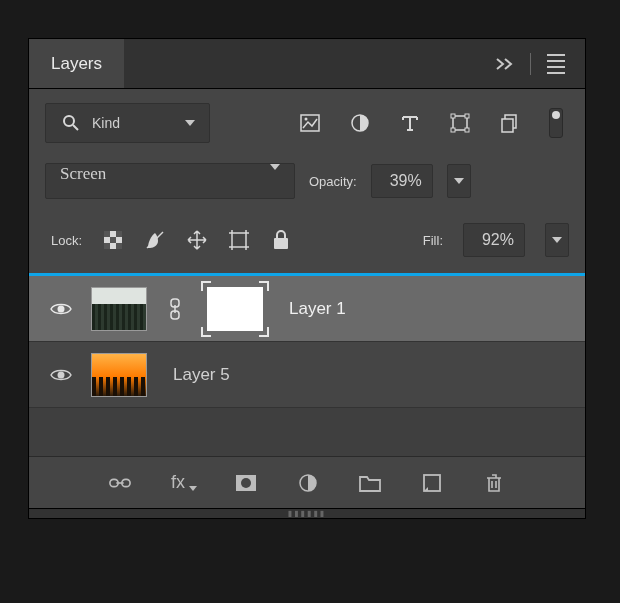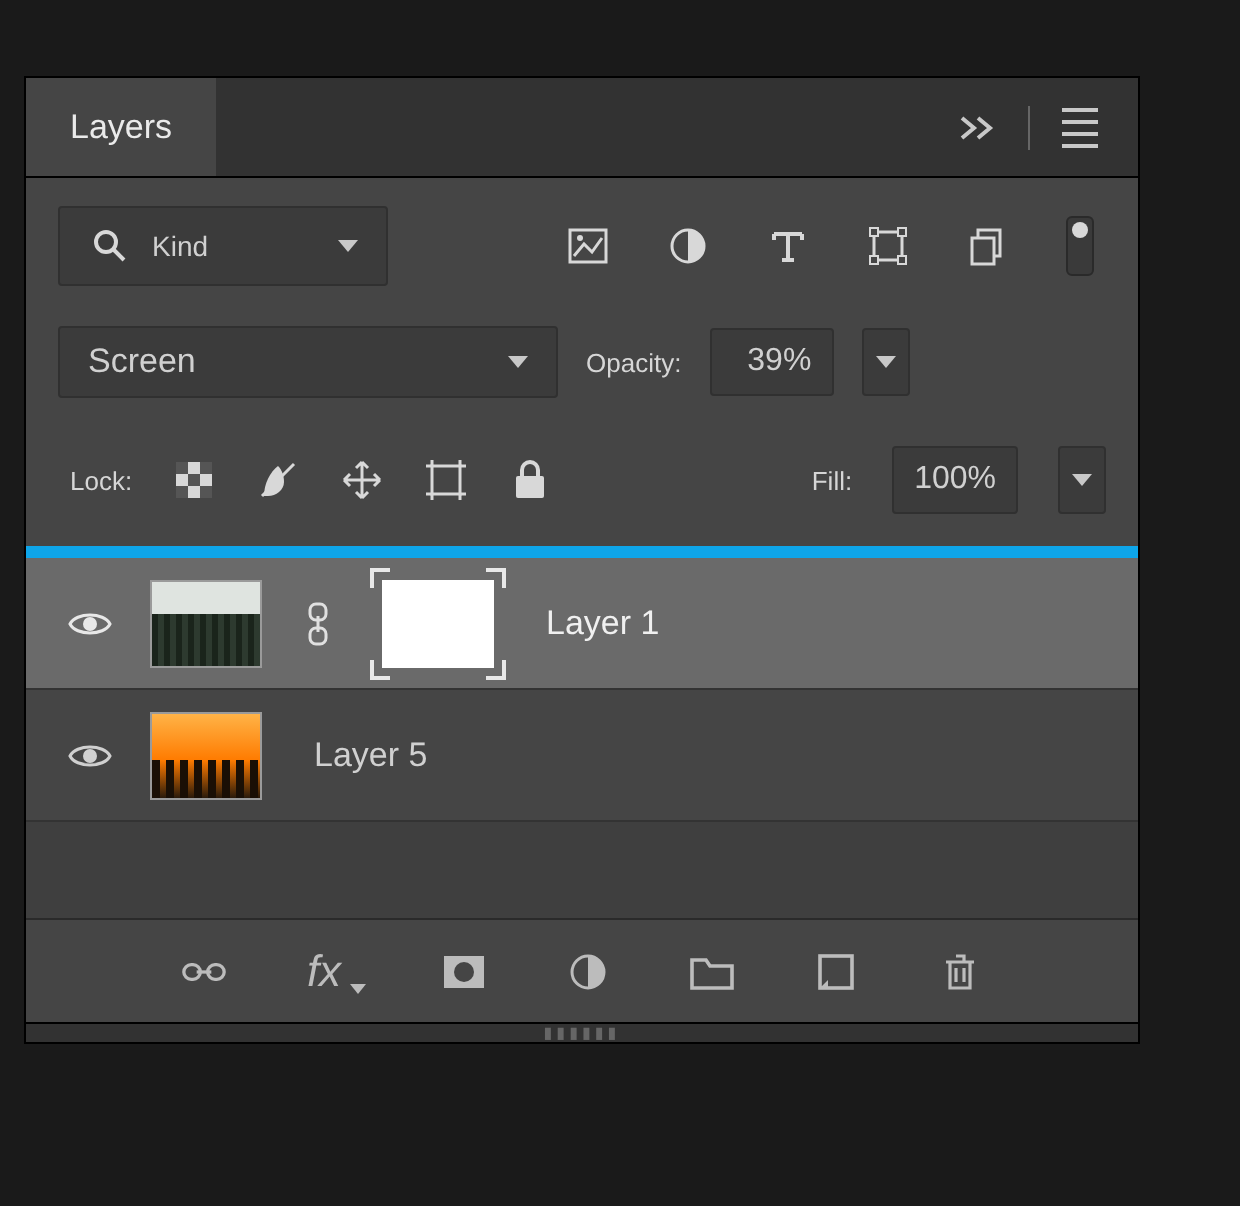--- a/index.html
+++ b/index.html
@@ -7,21 +7,21 @@
     background: #1a1a1a;
     font-family: "Segoe UI", Tahoma, sans-serif;
     font-size: 14px;
     color: #d0d0d0;
     width: 620px;
     height: 603px;
     overflow: hidden;
   }
   .panel {
     position: absolute;
-    left: 12px;
+    left: 28px;
     top: 38px;
     width: 558px;
     background: #454545;
     border: 1px solid #000;
   }
   
   .tabs {
     display: flex;
     align-items: center;
     background: #323232;
@@ -55,35 +55,36 @@
     border-radius:2px;
   }
   .filter-left { display:flex; align-items:center; gap:10px;}
   .filter-icons { display:flex; align-items:center; gap:28px; flex:1; justify-content:flex-end; padding-right:6px;}
   .ic { display:inline-flex; align-items:center; justify-content:center; width:22px; height:22px; color:#d8d8d8;}
   .dot-toggle { width:14px; height:30px; border:1px solid #2a2a2a; background:#3a3a3a; border-radius:3px; position:relative;}
   .dot-toggle::before{content:""; position:absolute; top:2px; left:2px; width:8px; height:8px; background:#d8d8d8; border-radius:50%;}
   
   .blend-row { display:flex; align-items:center; padding: 6px 16px 14px 16px; gap:14px;}
   .blend-dropdown {
-    display:flex; align-items:center; justify-content:space-between;
+    display:flex; align-items:flex-start; justify-content:space-between;
     border:1px solid #303030; background:#3b3b3b;
     height:36px; padding:0 14px; width:250px; border-radius:2px;
     font-size:17px;
+    font-family:Liberation Serif, serif;
   }
   .label { font-size:13px; color:#d6d6d6;}
   .val-box {
     border:1px solid #303030; background:#3b3b3b;
     height:34px; display:flex; align-items:center; padding:0 10px;
     font-size:16px; min-width:62px; justify-content:flex-end;
     border-radius:2px;
   }
   .mini-dd { width:24px; height:34px; border:1px solid #303030; background:#3b3b3b; display:flex; align-items:center; justify-content:center; border-radius:2px;}
   
-  .lock-row { display:flex; align-items:center; padding:10px 16px 16px 22px; gap:20px; border-bottom:6px solid #0ea5e9;}
+  .lock-row { display:flex; align-items:center; padding:10px 16px 16px 22px; gap:20px; border-bottom:3px solid #0ea5e9;}
   .lock-icons{display:flex; gap:20px; align-items:center;}
   .lock-row .spacer{flex:1;}
   
   .layers {}
   .layer-row {
     display:flex; align-items:center; height:66px;
     padding:0 0 0 20px; gap:18px;
     border-bottom:1px solid #333;
   }
   .layer-row.selected { background:#6a6a6a; color:#f0f0f0;}
@@ -110,21 +111,21 @@
   .mask-wrap{position:relative; width:56px; height:44px; margin-left:4px;}
   .layer-name{font-size:17px; margin-left:8px;}
   .layers-gap{height:48px; background:#3f3f3f;}
   
   .bottom-bar {
     display:flex; align-items:center; justify-content:center; gap:40px;
     height:52px; border-top:1px solid #2a2a2a; background:#454545;
     color:#bcbcbc;
   }
   .bottom-bar .ic{color:#bcbcbc;}
-  .fx { font-style:italic; font-size:22px; position:relative; padding-right:10px;}
+  .fx { font-size:18px; position:relative; padding-right:10px;}
   .fx::after{content:""; position:absolute; right:-2px; bottom:2px; border-left:4px solid transparent;border-right:4px solid transparent;border-top:5px solid #bcbcbc;}
   .chev-down{display:inline-block;width:0;height:0;border-left:5px solid transparent;border-right:5px solid transparent;border-top:6px solid #c8c8c8;}
   .hamburger{display:inline-flex;flex-direction:column;gap:4px;}
   .hamburger span{width:18px;height:2px;background:#c8c8c8;}
   .handle{height:10px;background:#323232;border-top:1px solid #000;text-align:center;
     color:#666; font-size:8px; letter-spacing:2px; line-height:10px;}
   svg{display:block;}
 </style>
 </head>
 <body>
@@ -254,21 +255,21 @@
       </span>
       <span class="ic">
         <svg width="18" height="20" viewBox="0 0 18 20">
             <rect x="2" y="8" width="14" height="11" rx="1" fill="#d8d8d8"></rect>
             <path d="M5 8 V5 a4 4 0 0 1 8 0 V8" stroke="#d8d8d8" stroke-width="2" fill="none"></path>
           </svg>
       </span>
     </div>
     <div class="spacer"></div>
     <span class="label">Fill:</span>
-    <div class="val-box">100%</div>
+    <div class="val-box">92%</div>
     <div class="mini-dd">
         <span class="chev-down"></span>
       </div>
   </div>
 
   <div class="layers">
 
     <div class="layer-row selected">
       <span class="eye">
         <svg width="22" height="16" viewBox="0 0 22 16">

